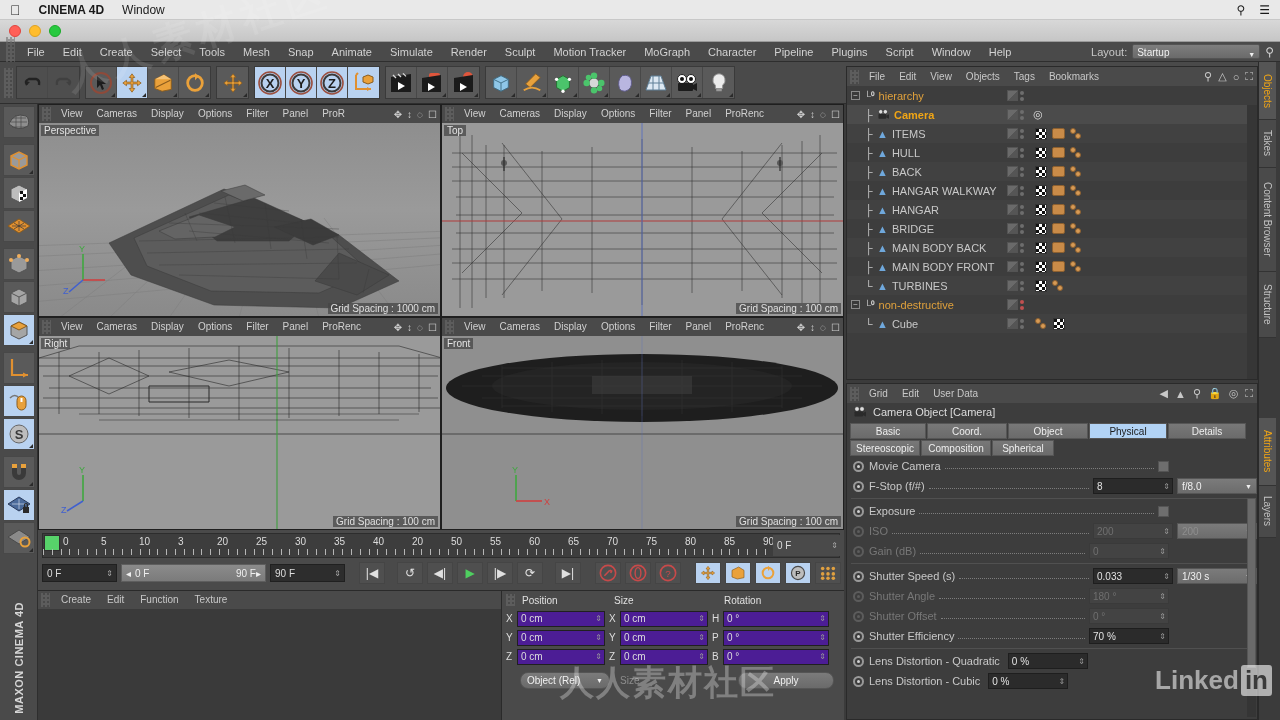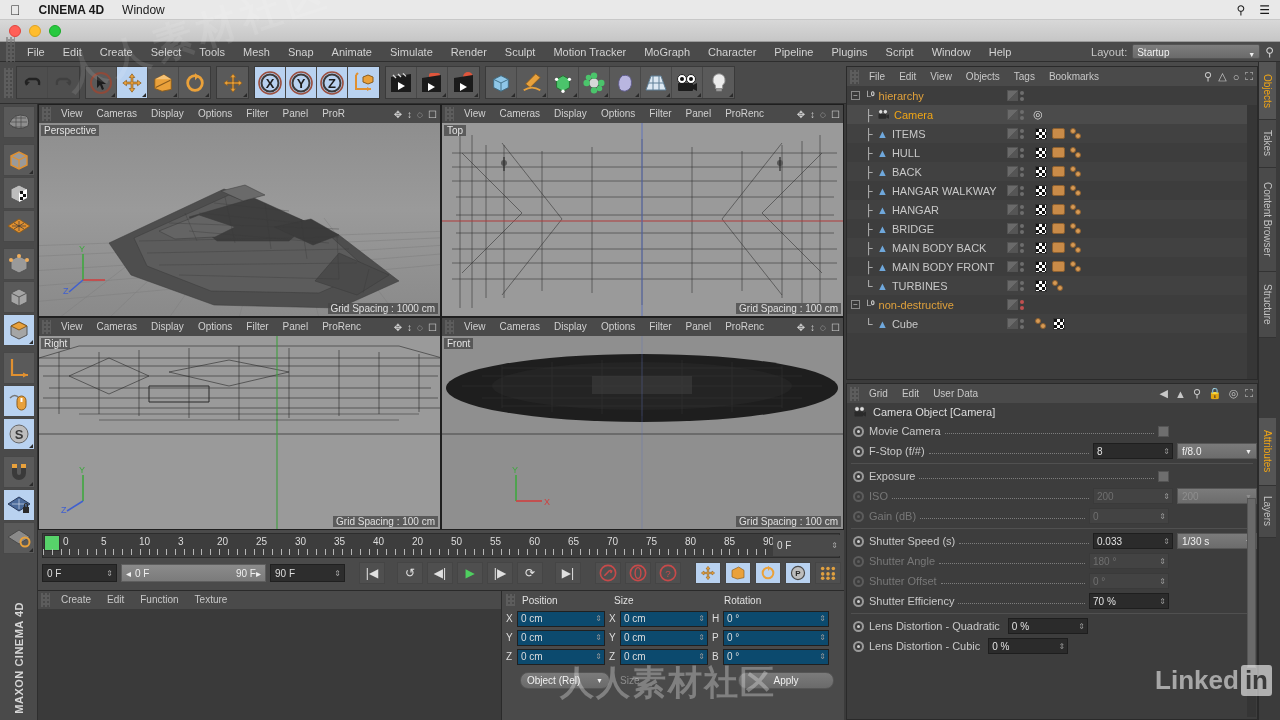--- a/index.html
+++ b/index.html
@@ -134,21 +134,21 @@
   .mat-panel { position:absolute; left:38px; top:590px; width:464px; height:130px;
                background:#3d3d3d; border-top:1px solid #2a2a2a; border-right:1px solid #2a2a2a;}
   .pnl-head { height:18px; background:#4a4a4a; display:flex; align-items:center;
               padding-left:3px; font-size:10px; gap:0; }
   .pnl-head .mi { padding:0 8px; line-height:18px; }
   .coord-panel { position:absolute; left:502px; top:590px; width:342px; height:130px;
                  background:#4a4a4a; border-top:1px solid #2a2a2a; }
   .coord-hdr { display:flex; font-size:10px; color:#e0e0e0; padding-left:20px; height:18px; align-items:center;}
   .coord-row { display:flex; align-items:center; gap:0; height:19px; padding-left:4px; }
   .axlbl { width:11px; font-size:10px; color:#ddd; }
-  .cfld { width:88px; height:16px; background:#0c4a6e; border:1px solid #202020;
+  .cfld { width:88px; height:16px; background:#4c1d95; border:1px solid #202020;
           color:#ddd; font-size:10px; display:flex; align-items:center;
           padding:0 3px; position:relative; margin-right:4px;}
   .cfld .sp { position:absolute; right:2px; font-size:8px; color:#999; }
   .apply-btn { width:96px; height:17px; background:linear-gradient(#7b7b7b,#6a6a6a);
                border:1px solid #555; border-radius:8px; font-size:10px; color:#f0f0f0;
                display:flex; align-items:center; justify-content:center; }
   .obj-sel { width:90px; height:17px; background:linear-gradient(#7b7b7b,#6a6a6a);
              border:1px solid #555; border-radius:8px; font-size:10px; color:#f0f0f0;
              display:flex; align-items:center; padding:0 6px; position:relative;}
 
@@ -164,21 +164,21 @@
   .om-row.alt { background:#414141; }
   .om-row.sel-row { background:#4b4b4b; }
   .om-name { display:flex; align-items:center; gap:4px; width:155px; padding-left:4px; }
   .tree-ind { width:8px; display:inline-block; }
   .exp { width:9px; height:9px; border:1px solid #8a8a8a; font-size:8px; line-height:7px;
          text-align:center; color:#ccc; background:#3a3a3a; }
   .ico-null { color:#c8c8c8; font-size:10px; font-weight:bold; }
   .ico-cam { font-size:10px; }
   .ico-poly { color:#6fa8dc; font-size:11px; }
   .nm-orange { color:#e0a13c; }
-  .nm-selorange { color:#f0a515; font-weight:normal; }
+  .nm-selorange { color:#f0a515; font-weight:bold; }
   .vdot-col { position:absolute; left:160px; width:22px; display:flex; gap:2px; align-items:center;}
   .vbox { width:11px; height:11px; background:linear-gradient(135deg,#6a6a6a 50%,#555 50%); border:1px solid #545454;}
   .vdots { display:flex; flex-direction:column; gap:2px; }
   .vd { width:4px; height:4px; border-radius:50%; background:#6d6d6d; }
   .vd.r { background:#c05050; }
   .tags { position:absolute; left:188px; display:flex; gap:5px; align-items:center;}
   .tag-checker { width:12px; height:12px;
      background:conic-gradient(#fff 0 25%,#111 0 50%,#fff 0 75%,#111 0);
      background-size:6px 6px; border:1px solid #333; }
   .tag-tex { width:13px; height:11px; background:#c98b48; border:1px solid #8c6030; border-radius:2px;}
@@ -1342,20 +1342,30 @@
         <svg width="14" height="12" viewBox="0 0 14 12">
             <circle cx="4" cy="3" r="2.4" fill="#ddd" stroke="#222" stroke-width=".7"></circle>
             <circle cx="9" cy="3" r="2.4" fill="#ddd" stroke="#222" stroke-width=".7"></circle>
             <rect x="1.5" y="5.5" width="8.5" height="5" rx=".7" fill="#2a2a2a"></rect>
             <path d="M10 7 l3-1.4 v5 l-3-1.4z" fill="#2a2a2a"></path>
           </svg>
       </span>
       <span>Camera Object [Camera]</span>
     </div>
 
+    <div class="tabs">
+      <span class="tab" style="width:76px">Basic</span>
+      <span class="tab" style="width:80px">Coord.</span>
+      <span class="tab" style="width:80px">Object</span>
+      <span class="tab active" style="width:78px">Physical</span>
+      <span class="tab" style="width:78px">Details</span>
+      <span class="tab" style="width:70px">Stereoscopic</span>
+      <span class="tab" style="width:70px">Composition</span>
+      <span class="tab" style="width:62px">Spherical</span>
+    </div>
 
 
     <div style="position:relative;">
       <div class="prow">
         <span class="rad"></span>
         <span class="plabel">Movie Camera</span>
         <span class="dots"></span>
         <span class="chk" style="margin-right:88px"></span>
       </div>
 

